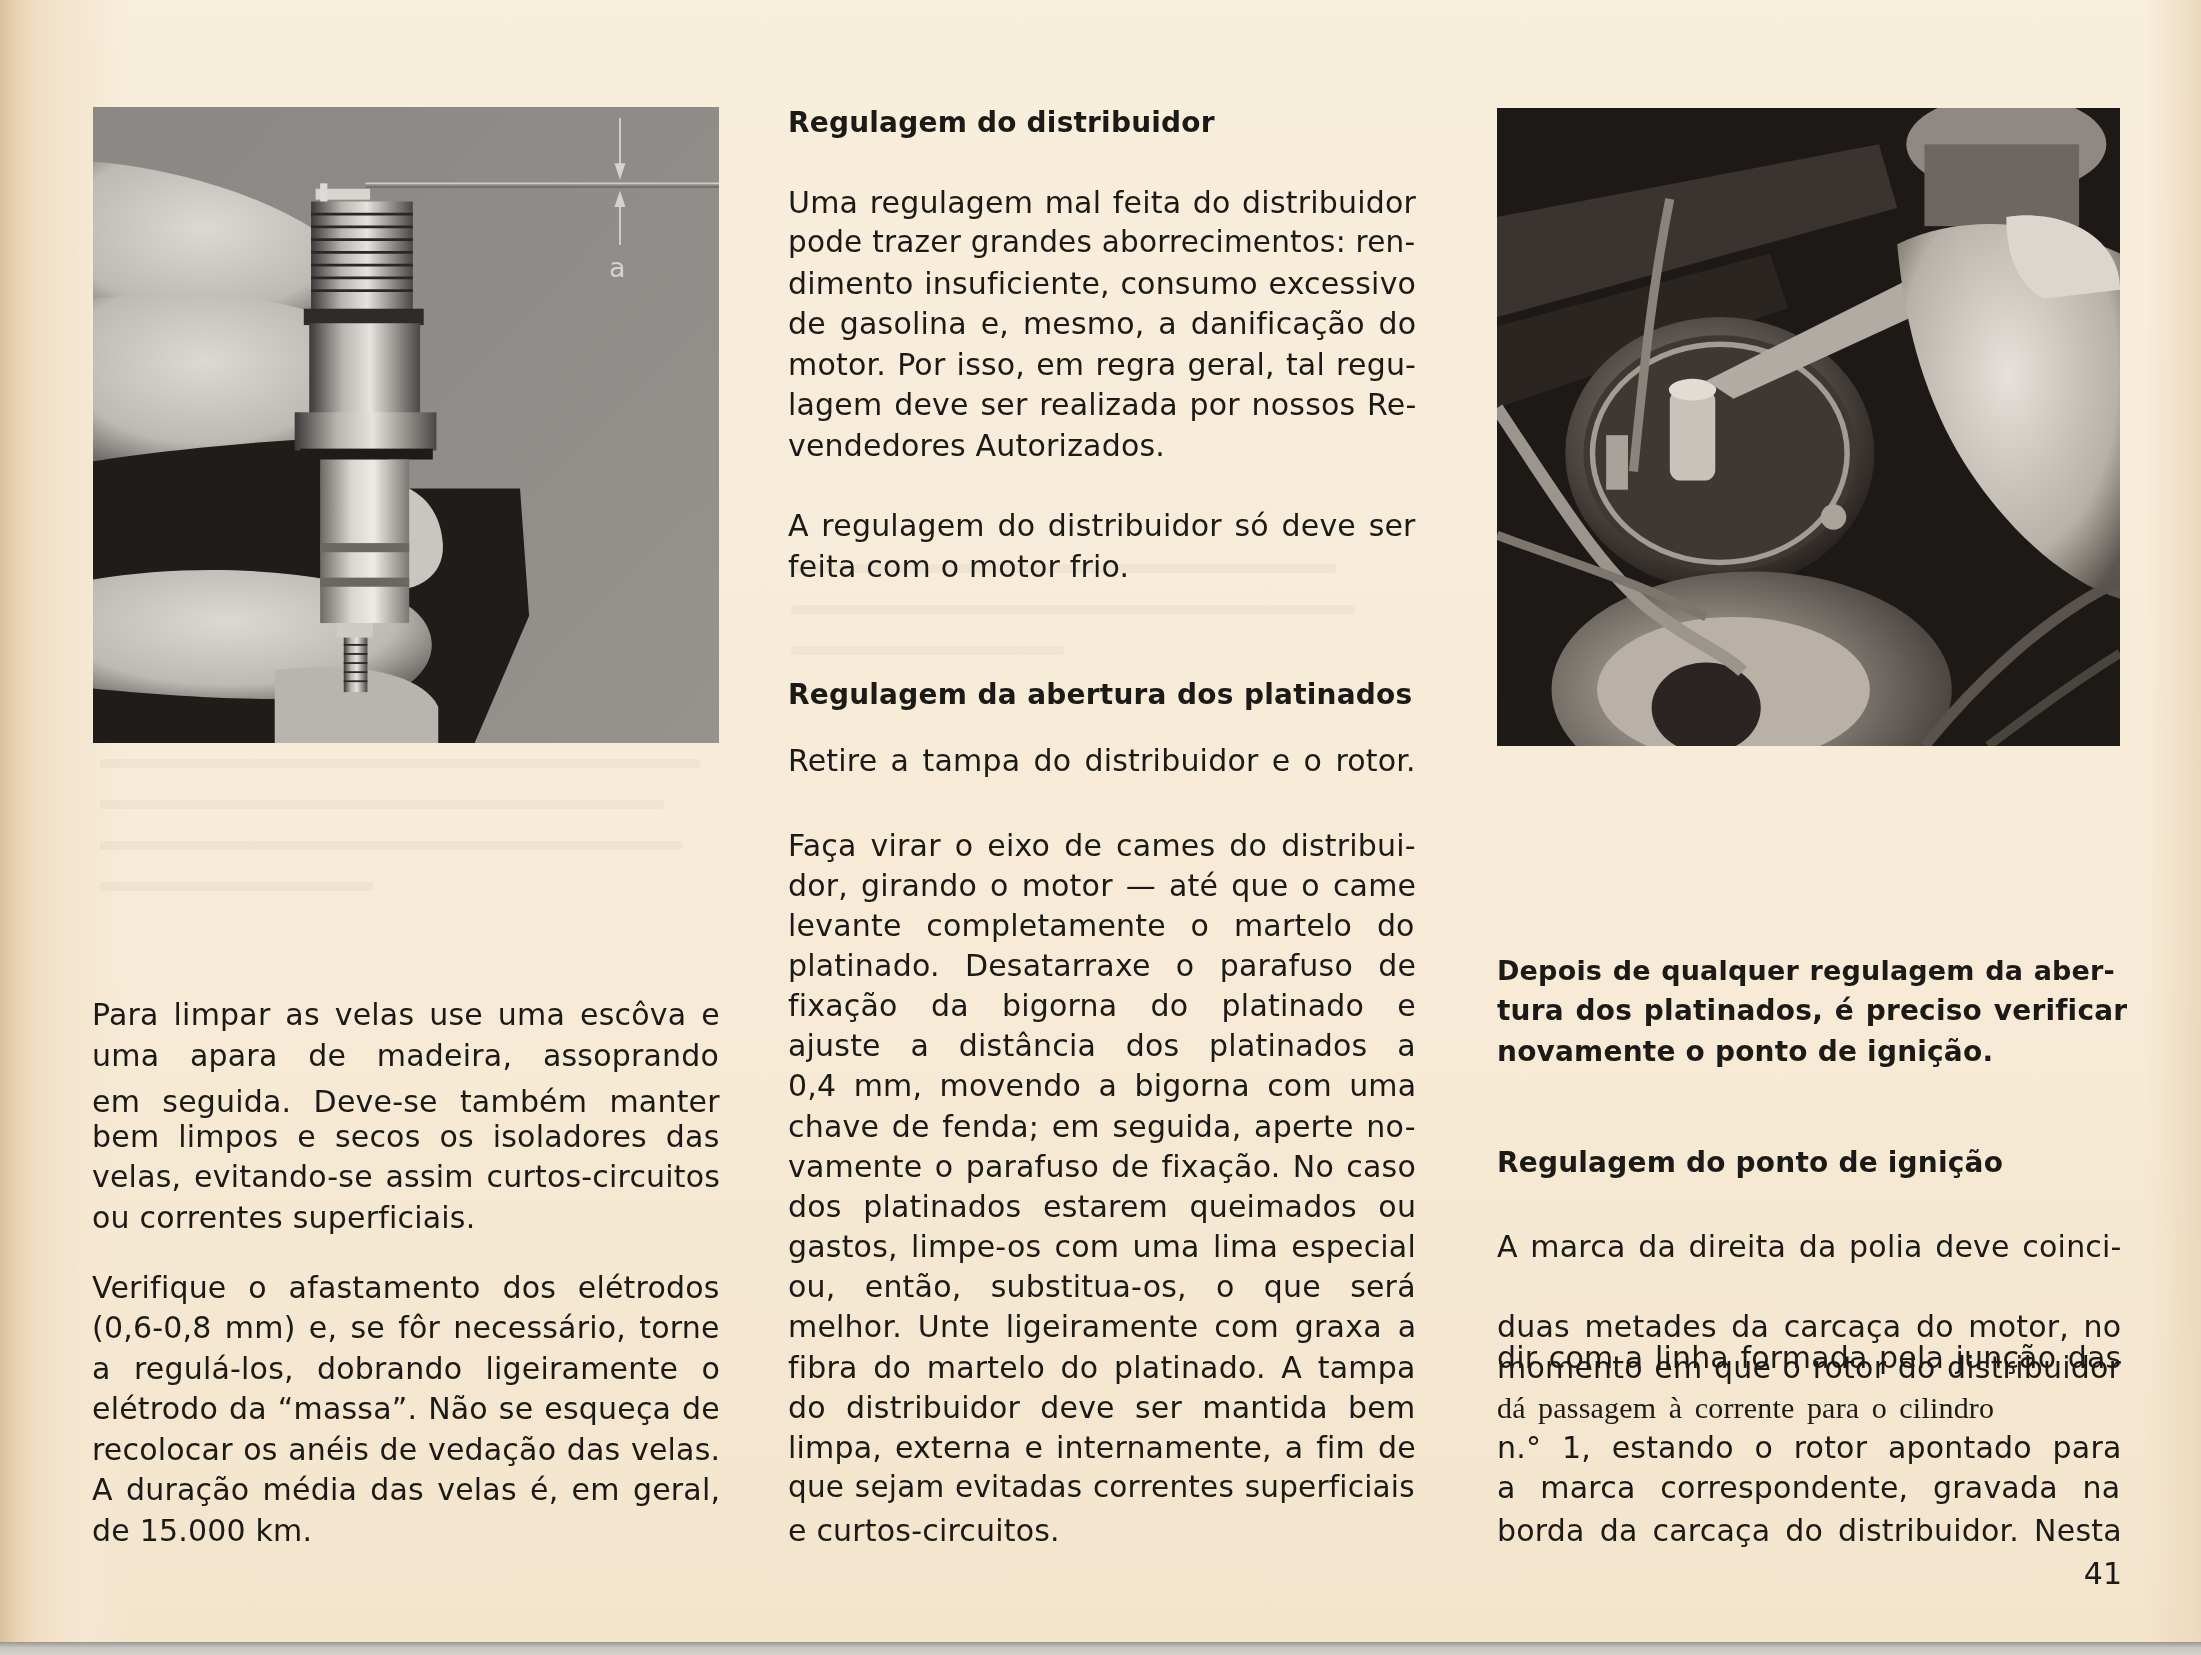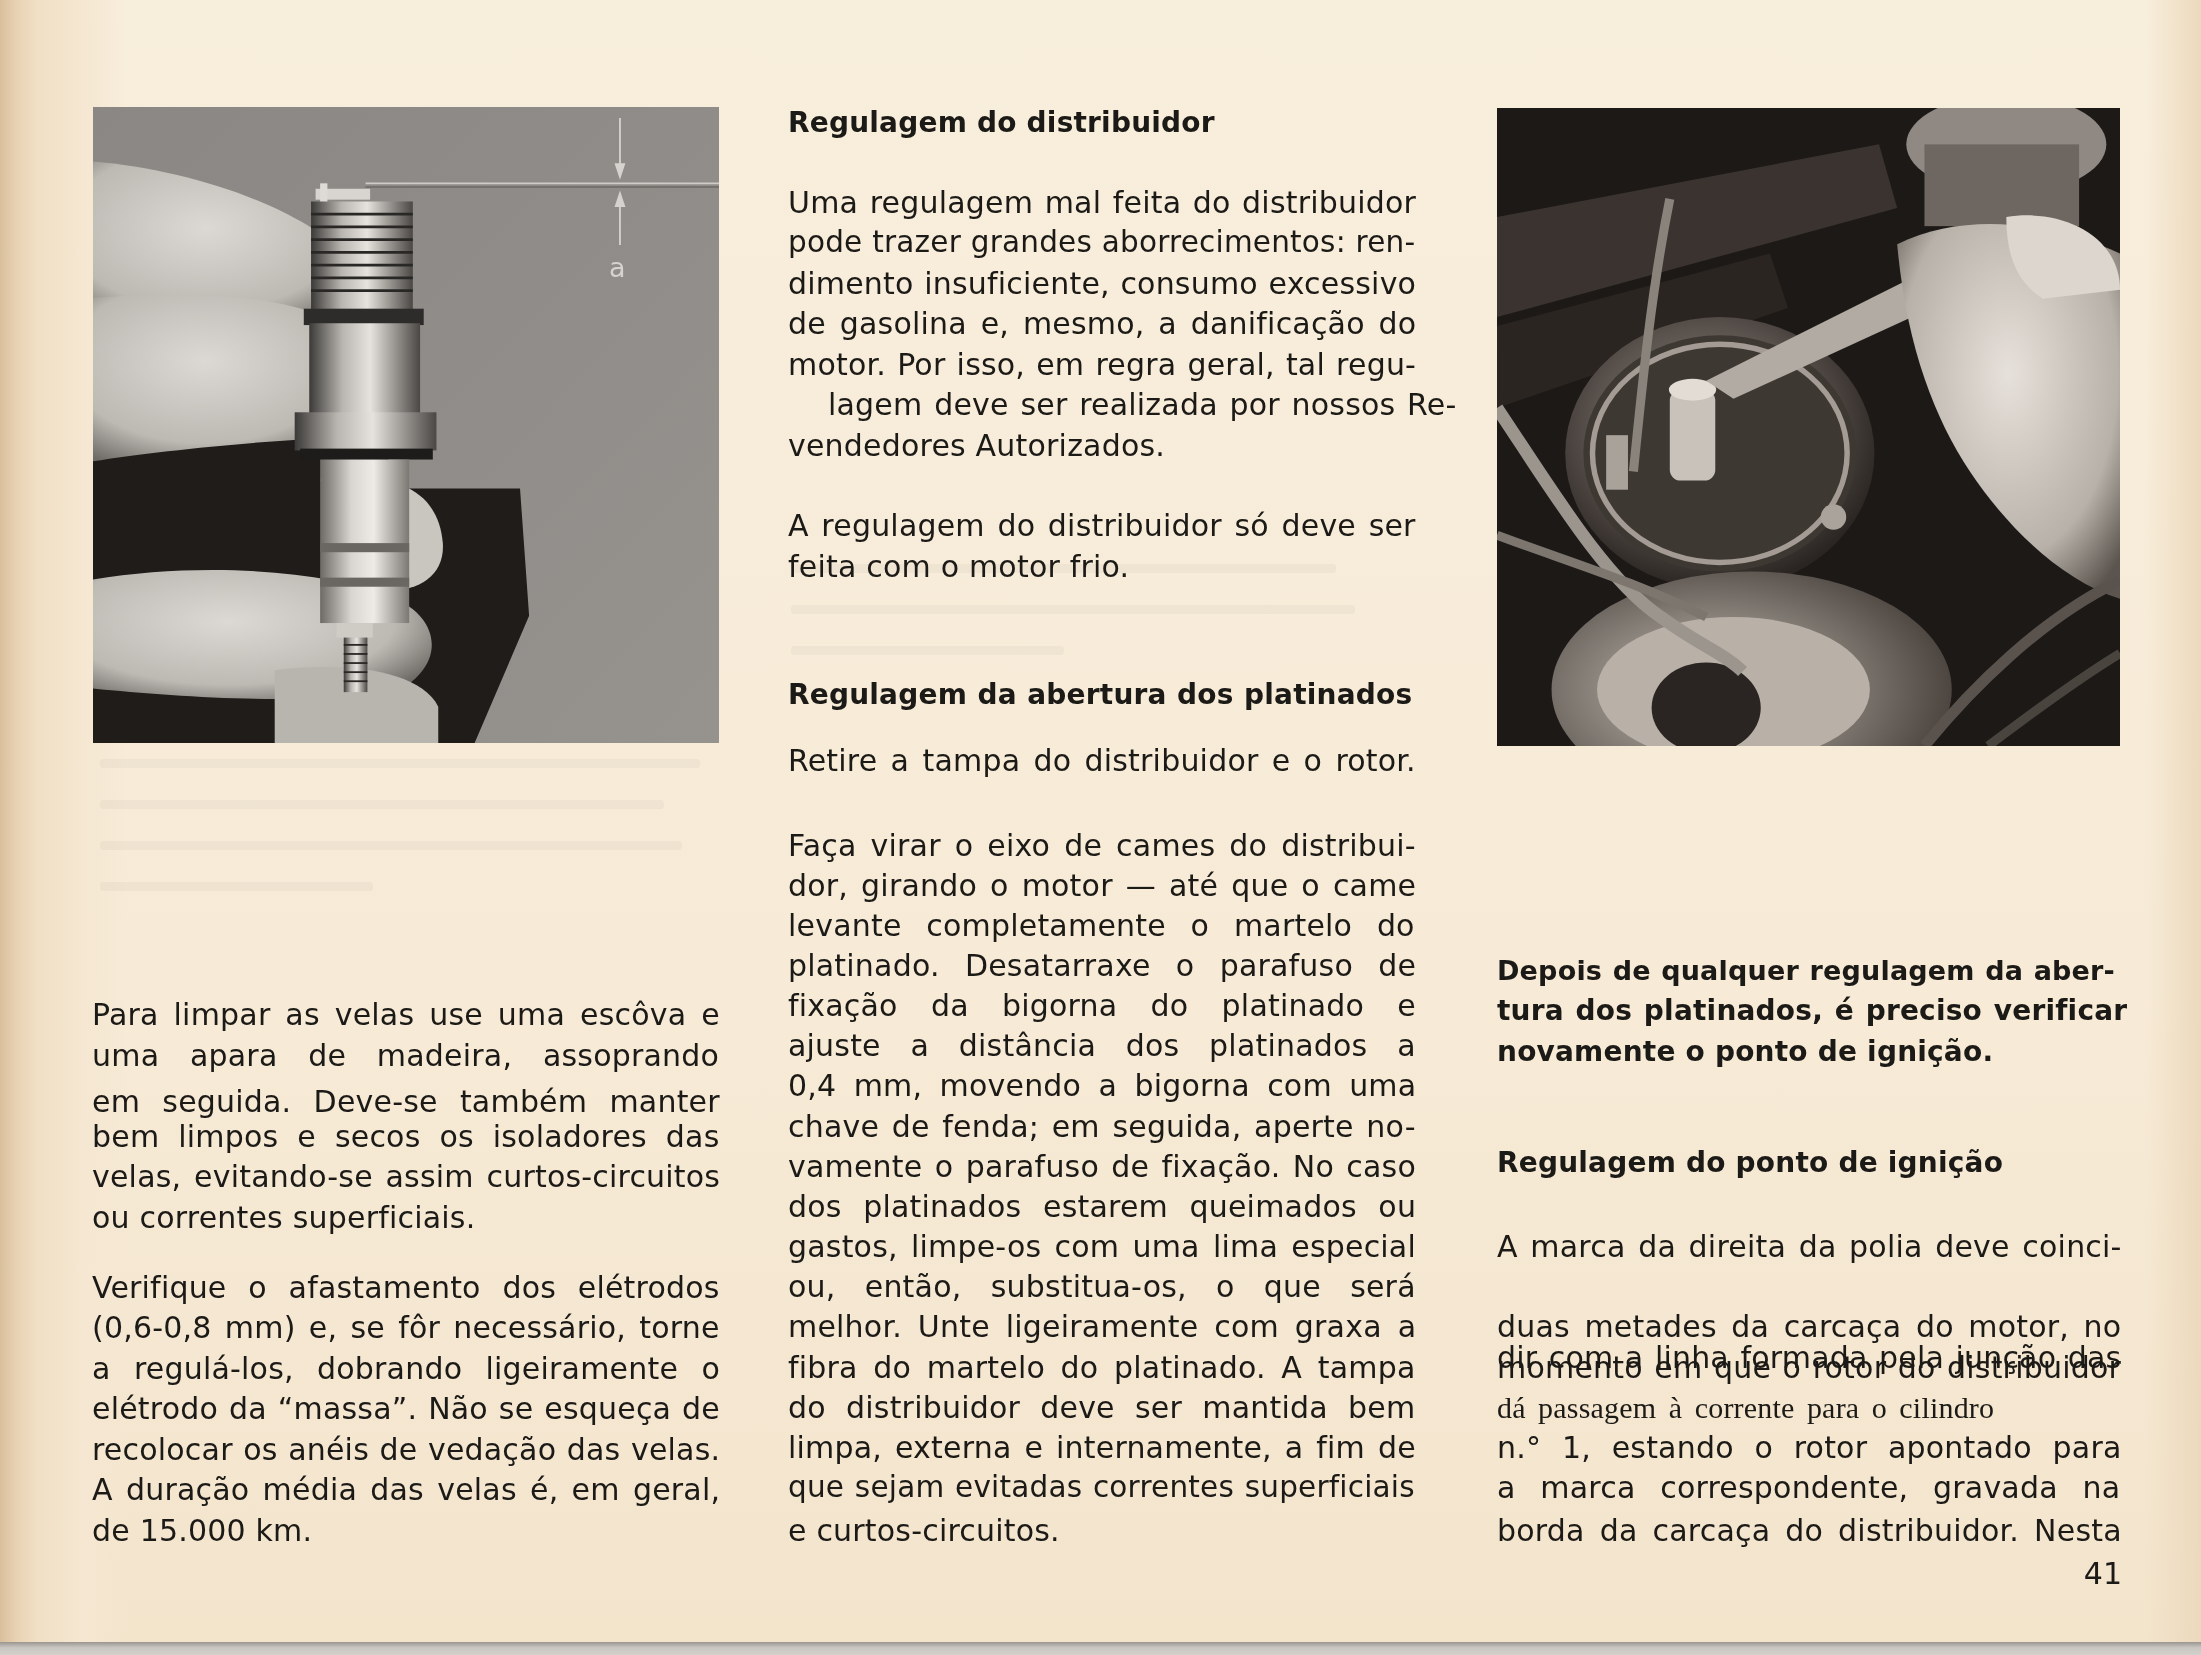--- a/index.html
+++ b/index.html
@@ -206,21 +206,21 @@
 </div>
 
 <div>
   <div class="line col-mid bold last" style="top: 109px; white-space: nowrap; display: block;">Regulagem do distribuidor</div>
 
   <div class="line col-mid" style="top: 188px; white-space: nowrap; display: block; word-spacing: 1.8px; text-align: left; text-align-last: left;">Uma regulagem mal feita do distribuidor</div>
   <div class="line col-mid" style="top: 228px; white-space: nowrap; display: block; font-size: 29.5px; word-spacing: 0.2px; text-align: left; text-align-last: left;">pode trazer grandes aborrecimentos: ren-</div>
   <div class="line col-mid" style="top: 269px; white-space: nowrap; display: block; word-spacing: 0.9px; text-align: left; text-align-last: left;">dimento insuficiente, consumo excessivo</div>
   <div class="line col-mid" style="top: 309px; white-space: nowrap; display: block; word-spacing: 4.1px; text-align: left; text-align-last: left;">de gasolina e, mesmo, a danificação do</div>
   <div class="line col-mid" style="top: 350px; white-space: nowrap; display: block; word-spacing: 1.4px; text-align: left; text-align-last: left;">motor. Por isso, em regra geral, tal regu-</div>
-  <div class="line col-mid" style="top: 390px; white-space: nowrap; display: block; word-spacing: 2px; text-align: left; text-align-last: left; margin-left: 40px;">lagem deve ser realizada por nossos Re-</div>
+  <div class="line col-mid" style="top: 390px; white-space: nowrap; display: block; word-spacing: 2px; text-align: left; text-align-last: left;">lagem deve ser realizada por nossos Re-</div>
   <div class="line col-mid last" style="top: 431px; white-space: nowrap; display: block;">vendedores Autorizados.</div>
 
   <div class="line col-mid" style="top: 511px; white-space: nowrap; display: block; word-spacing: 2.9px; text-align: left; text-align-last: left;">A regulagem do distribuidor só deve ser</div>
   <div class="line col-mid last" style="top: 552px; white-space: nowrap; display: block;">feita com o motor frio.</div>
 
   <div class="line col-mid bold" style="top: 681px; white-space: nowrap; display: block; word-spacing: 0.5px; text-align: left; text-align-last: left;">Regulagem da abertura dos platinados</div>
 
   <div class="line col-mid" style="top: 746px; white-space: nowrap; display: block; word-spacing: 3.5px; text-align: right; text-align-last: left;">Retire a tampa do distribuidor e o rotor.</div>
 
   <div class="line col-mid" style="top: 831px; white-space: nowrap; display: block; word-spacing: 4.3px; text-align: left; text-align-last: left;">Faça virar o eixo de cames do distribui-</div>

